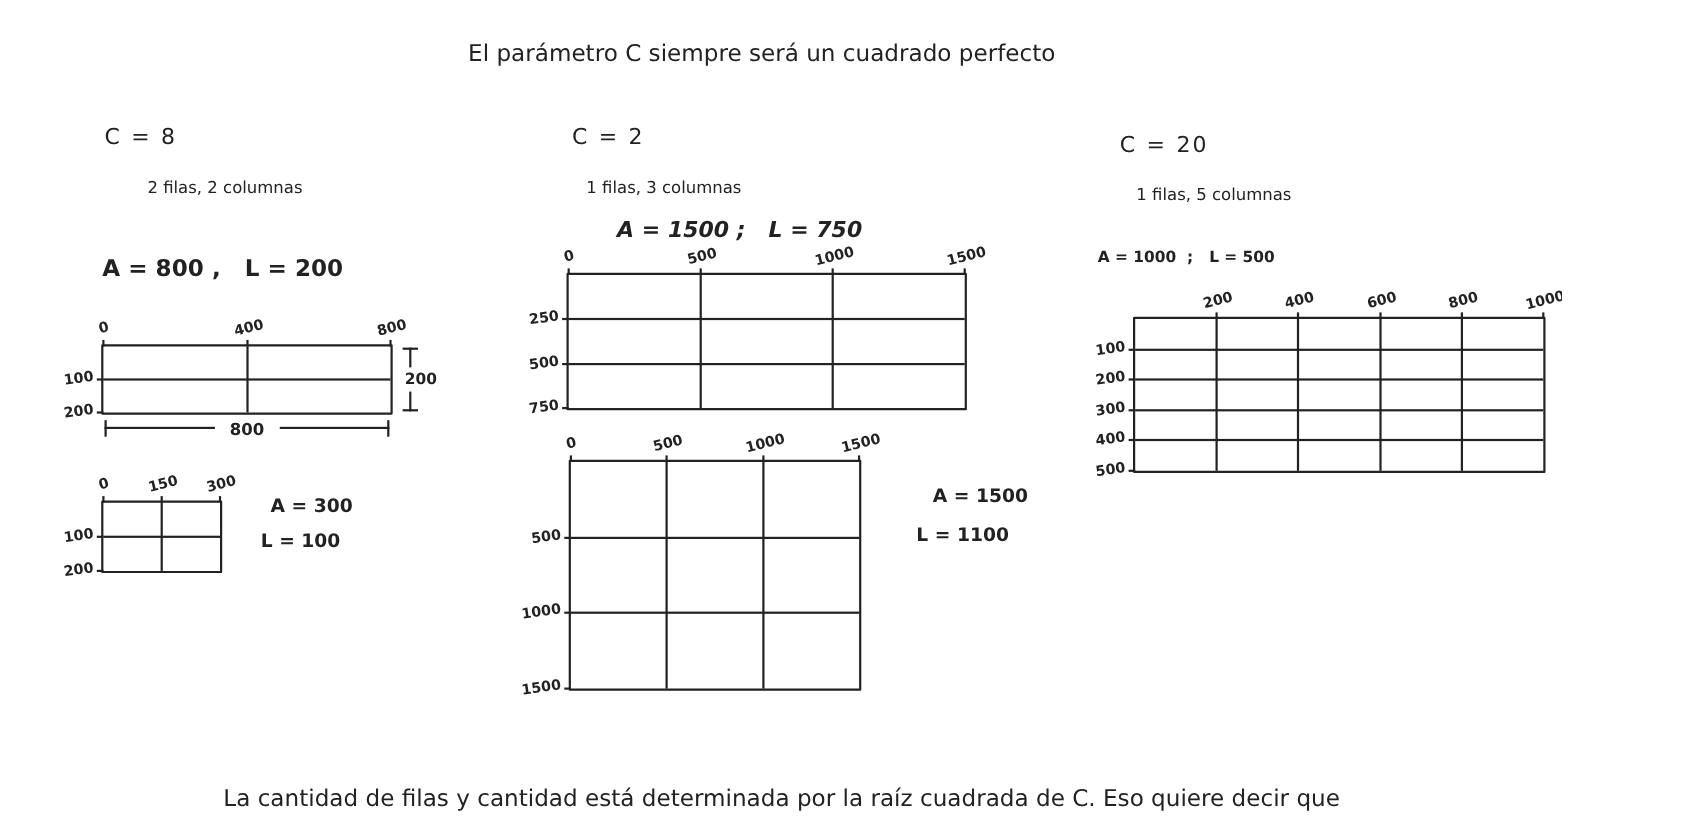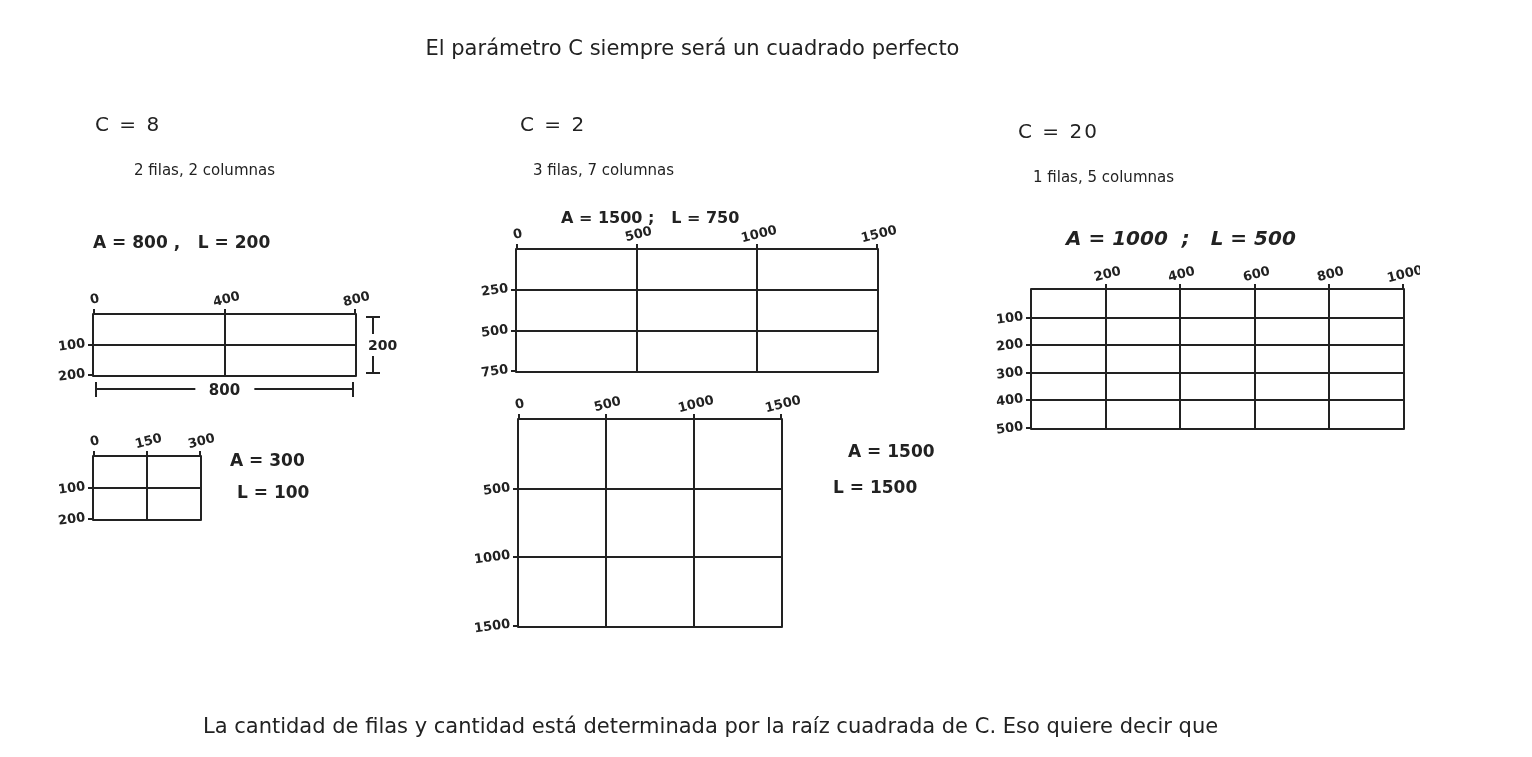--- a/index.html
+++ b/index.html
@@ -6,21 +6,21 @@
   html,body{margin:0;padding:0;background:#fff;}
   #canvas{
     position:relative; width:1420px; height:757px; overflow:hidden;
     background:var(--bg); color:var(--ink);
     font-family:"DejaVu Sans", sans-serif;
   }
   .abs{position:absolute; white-space:pre;}
   .title{font-size:21px; text-align:center;}
   .c-label{font-size:20px; letter-spacing:2px;}
   .dims-label{font-size:15px;}
-  .params-label{font-size:17px; font-weight:bold;}
+  .params-label{font-size:21px; font-weight:bold;}
   .side-label{font-size:17px; font-weight:bold;}
   .footer{font-size:21px; line-height:33px; white-space:pre;}
 
   
   .grid{position:absolute; border:2px solid var(--ink); border-radius:1px;}
   .grid-vline{position:absolute; top:0; bottom:0; width:2px; margin-left:-1px; background:var(--ink);}
   .grid-hline{position:absolute; left:0; right:0; height:2px; margin-top:-1px; background:var(--ink);}
   .xlab{position:absolute; top:-24px; font-size:13px; font-weight:bold;
         transform:translateX(-45%) rotate(-14deg); white-space:nowrap;}
   .ylab{position:absolute; right:calc(100% + 9px); margin-top:-8px; font-size:13px; font-weight:bold;
@@ -88,28 +88,28 @@
         <span class="xlab" style="left: 0%;">0</span>
         <i class="xtick" style="left: 50%;"></i>
         <span class="xlab" style="left: 50%;">150</span>
         <i class="xtick" style="left: 100%;"></i>
         <span class="xlab" style="left: 100%;">300</span>
         <i class="ytick" style="top: calc(50% - 1px);"></i>
         <span class="ylab" style="top: 50%;">100</span>
         <i class="ytick" style="top: calc(100% - 1px);"></i>
         <span class="ylab" style="top: 100%;">200</span>
       </div>
-    <div class="abs side-label" style="left:230px; top:450px;">A = 300</div>
+    <div class="abs side-label" style="left:246px; top:450px;">A = 300</div>
     <div class="abs side-label" style="left:237px; top:482px;">L = 100</div>
   </div>
 
   <div>
     <div class="abs c-label" style="left:520px; top:112px;">C = 2</div>
-    <div class="abs dims-label" style="left:533px; top:161px;">3 filas, 7 columnas</div>
-    <div class="abs params-label" style="left:561px; top:208px; font-size:16px;">A = 1500 ;   L = 750</div>
+    <div class="abs dims-label" style="left:533px; top:161px;">1 filas, 3 columnas</div>
+    <div class="abs params-label" style="left:561px; top:196px; font-size:20px;font-style:italic;">A = 1500 ;   L = 750</div>
 
     <div class="grid" style="left:515px; top:248px; width:360px; height:121px;">
         <div class="grid-vline" style="left: 33.3333%;"></div>
         <div class="grid-vline" style="left: 66.6667%;"></div>
         <div class="grid-hline" style="top: 33.3333%;"></div>
         <div class="grid-hline" style="top: 66.6667%;"></div>
         <i class="xtick" style="left: 0%;"></i>
         <span class="xlab" style="left: 0%;">0</span>
         <i class="xtick" style="left: 33.33%;"></i>
         <span class="xlab" style="left: 33.33%;">500</span>
@@ -139,27 +139,27 @@
         <i class="xtick" style="left: 100%;"></i>
         <span class="xlab" style="left: 100%;">1500</span>
         <i class="ytick" style="top: calc(33.33% - 1px);"></i>
         <span class="ylab" style="top: 33.33%;">500</span>
         <i class="ytick" style="top: calc(66.67% - 1px);"></i>
         <span class="ylab" style="top: 66.67%;">1000</span>
         <i class="ytick" style="top: calc(100% - 1px);"></i>
         <span class="ylab" style="top: 100%;">1500</span>
       </div>
     <div class="abs side-label" style="left:848px; top:441px;">A = 1500</div>
-    <div class="abs side-label" style="left:833px; top:477px;">L = 1500</div>
+    <div class="abs side-label" style="left:833px; top:477px;">L = 1100</div>
   </div>
 
   <div>
     <div class="abs c-label" style="left:1018px; top:119px;">C = 20</div>
     <div class="abs dims-label" style="left:1033px; top:168px;">1 filas, 5 columnas</div>
-    <div class="abs params-label" style="left:1066px; top:226px; font-size:20px;font-style:italic;">A = 1000  ;   L = 500</div>
+    <div class="abs params-label" style="left:998px; top:226px; font-size:14px;">A = 1000  ;   L = 500</div>
 
     <div class="grid" style="left:1030px; top:288px; width:371px; height:138px;">
         <div class="grid-vline" style="left: 20%;"></div>
         <div class="grid-vline" style="left: 40%;"></div>
         <div class="grid-vline" style="left: 60%;"></div>
         <div class="grid-vline" style="left: 80%;"></div>
         <div class="grid-hline" style="top: 20%;"></div>
         <div class="grid-hline" style="top: 40%;"></div>
         <div class="grid-hline" style="top: 60%;"></div>
         <div class="grid-hline" style="top: 80%;"></div>

